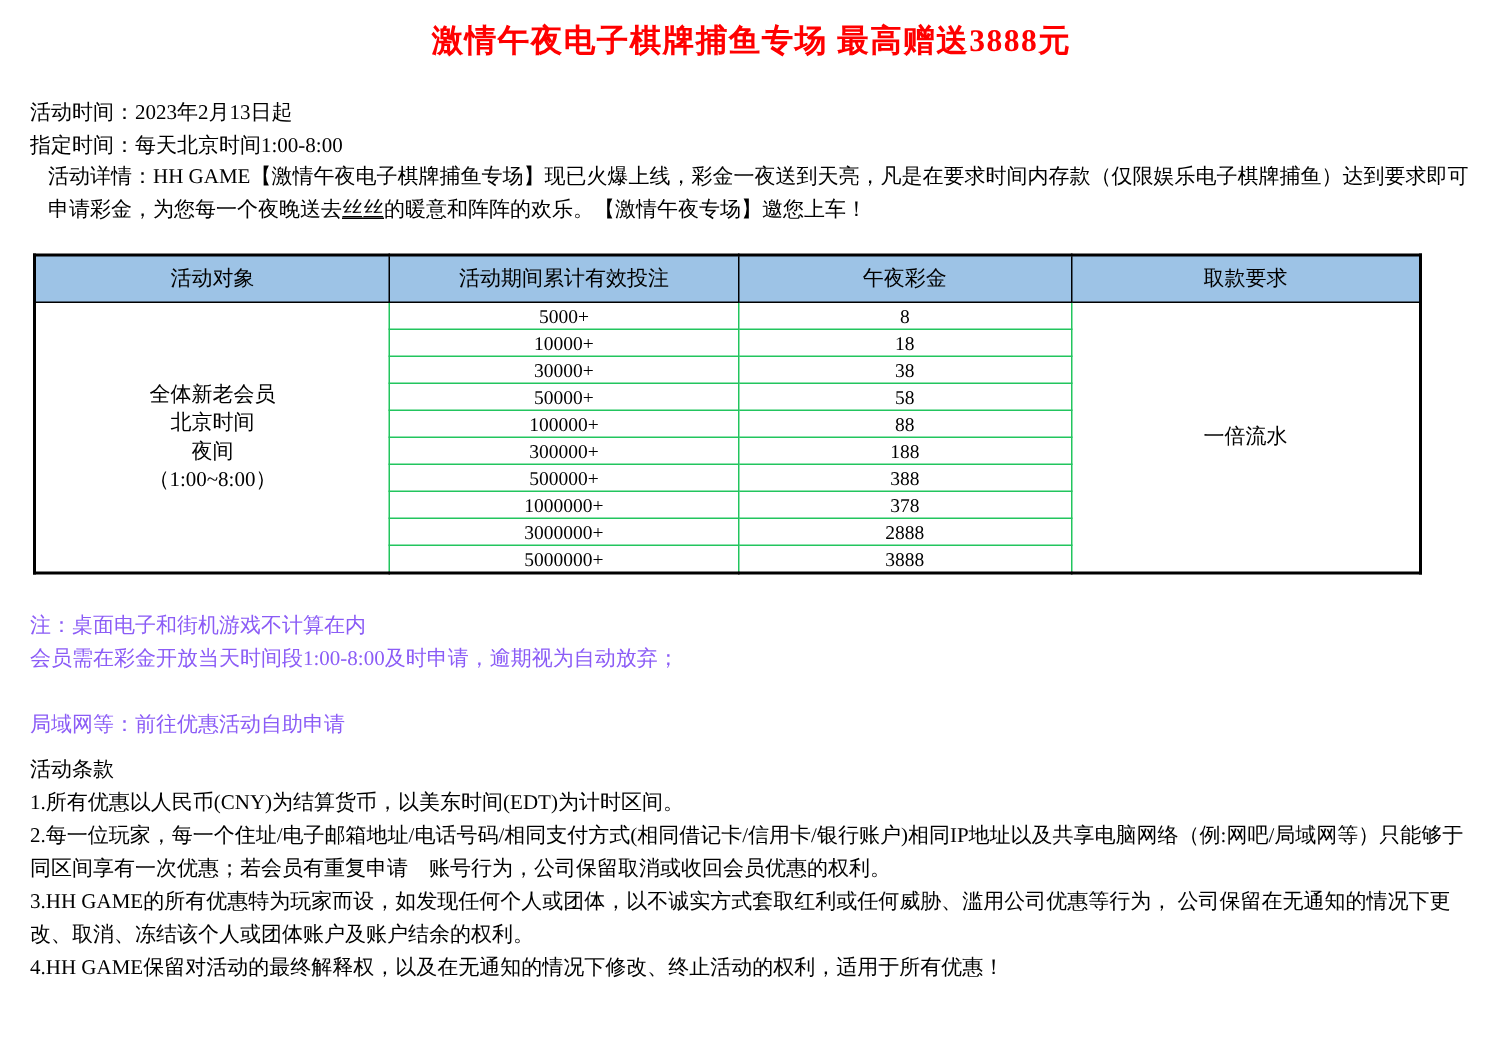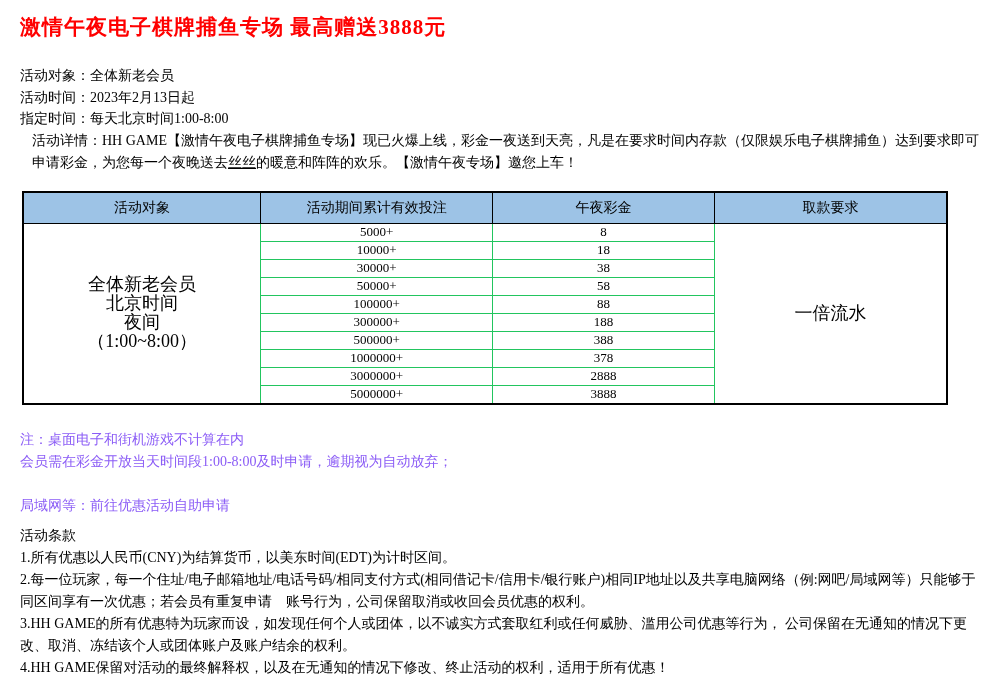--- a/index.html
+++ b/index.html
@@ -10,20 +10,21 @@
     font-family: "Liberation Serif", serif;
   }
   .page {
     width: 1002px;
     height: 691px;
     box-sizing: border-box;
     padding: 15px 20px 10px 20px;
     overflow: hidden;
   }
   .page-title {
+    text-align: center;
     color: #ff0000;
     font-size: 21px;
     font-weight: bold;
     line-height: 24px;
     margin: 0 0 26px 0;
     letter-spacing: 1px;
   }
   .info-block { font-size: 14px; line-height: 21.5px; }
   .info-line { white-space: pre-wrap; }
   .detail-line { line-height: 22px; margin-left: 12px; }
@@ -43,21 +44,21 @@
     height: 28px;
     font-weight: normal;
     font-size: 14px;
   }
   table.promo-table td {
     border: 1px solid #22c55e;
     height: 17px;
     padding: 0 2px;
   }
   td.audience-cell, td.withdrawal-cell {
-    font-size: 18px;
+    font-size: 14px;
     line-height: 19px;
     vertical-align: middle;
   }
 
   .notes-block {
     margin-top: 24px;
     color: #8b5cf6;
     font-size: 14px;
     line-height: 22px;
   }
@@ -70,21 +71,20 @@
   }
 </style>
 </head>
 <body>
 
 <div class="page">
 
   <h1 class="page-title">激情午夜电子棋牌捕鱼专场 最高赠送3888元</h1>
 
   <div class="info-block">
-    <div class="info-line">活动对象：全体新老会员</div>
     <div class="info-line">活动时间：2023年2月13日起</div>
     <div class="info-line">指定时间：每天北京时间1:00-8:00</div>
     <div class="info-line detail-line"><span>活动详情：HH GAME【激情午夜电子棋牌捕鱼专场】现已火爆上线，彩金一夜送到天亮，凡是在要求时间内存款（仅限娱乐电子棋牌捕鱼）达到要求即可申请彩金，为您每一个夜晚送去</span><span class="u">丝丝</span><span>的暖意和阵阵的欢乐。【激情午夜专场】邀您上车！</span></div>
   </div>
 
   <table class="promo-table">
     <colgroup>
       <col style="width:243px">
         <col style="width:240px">
         <col style="width:230px">

